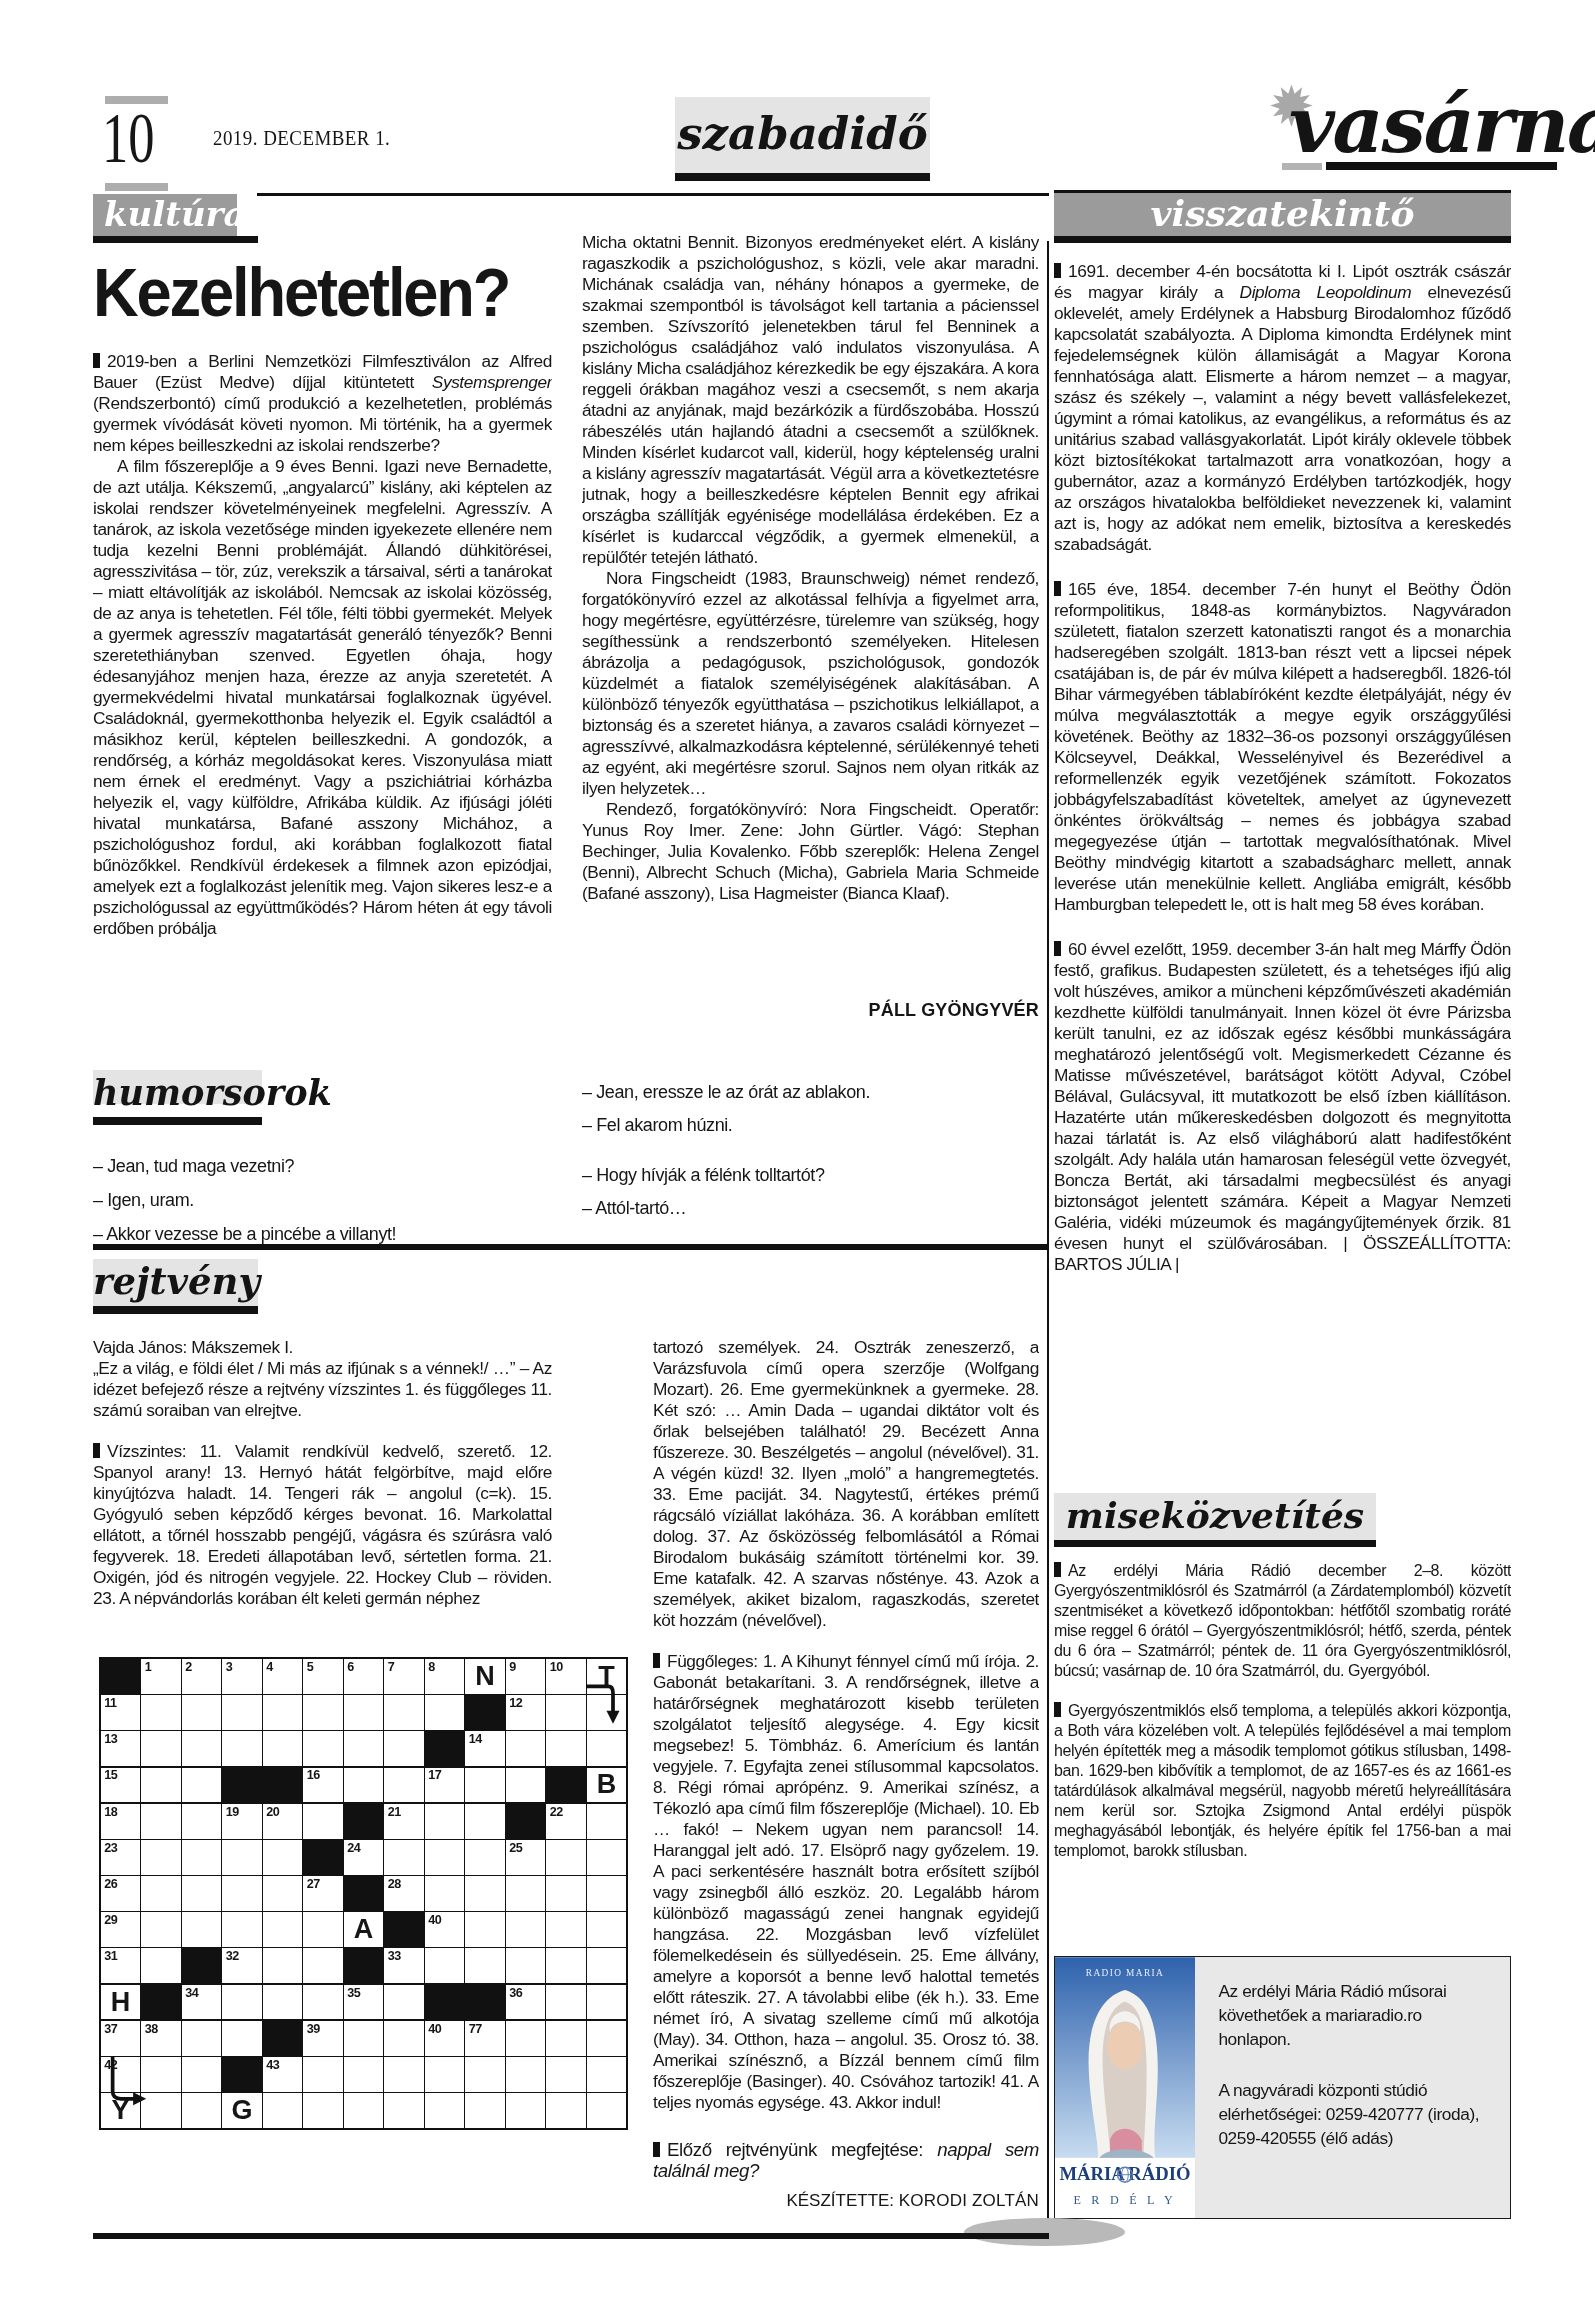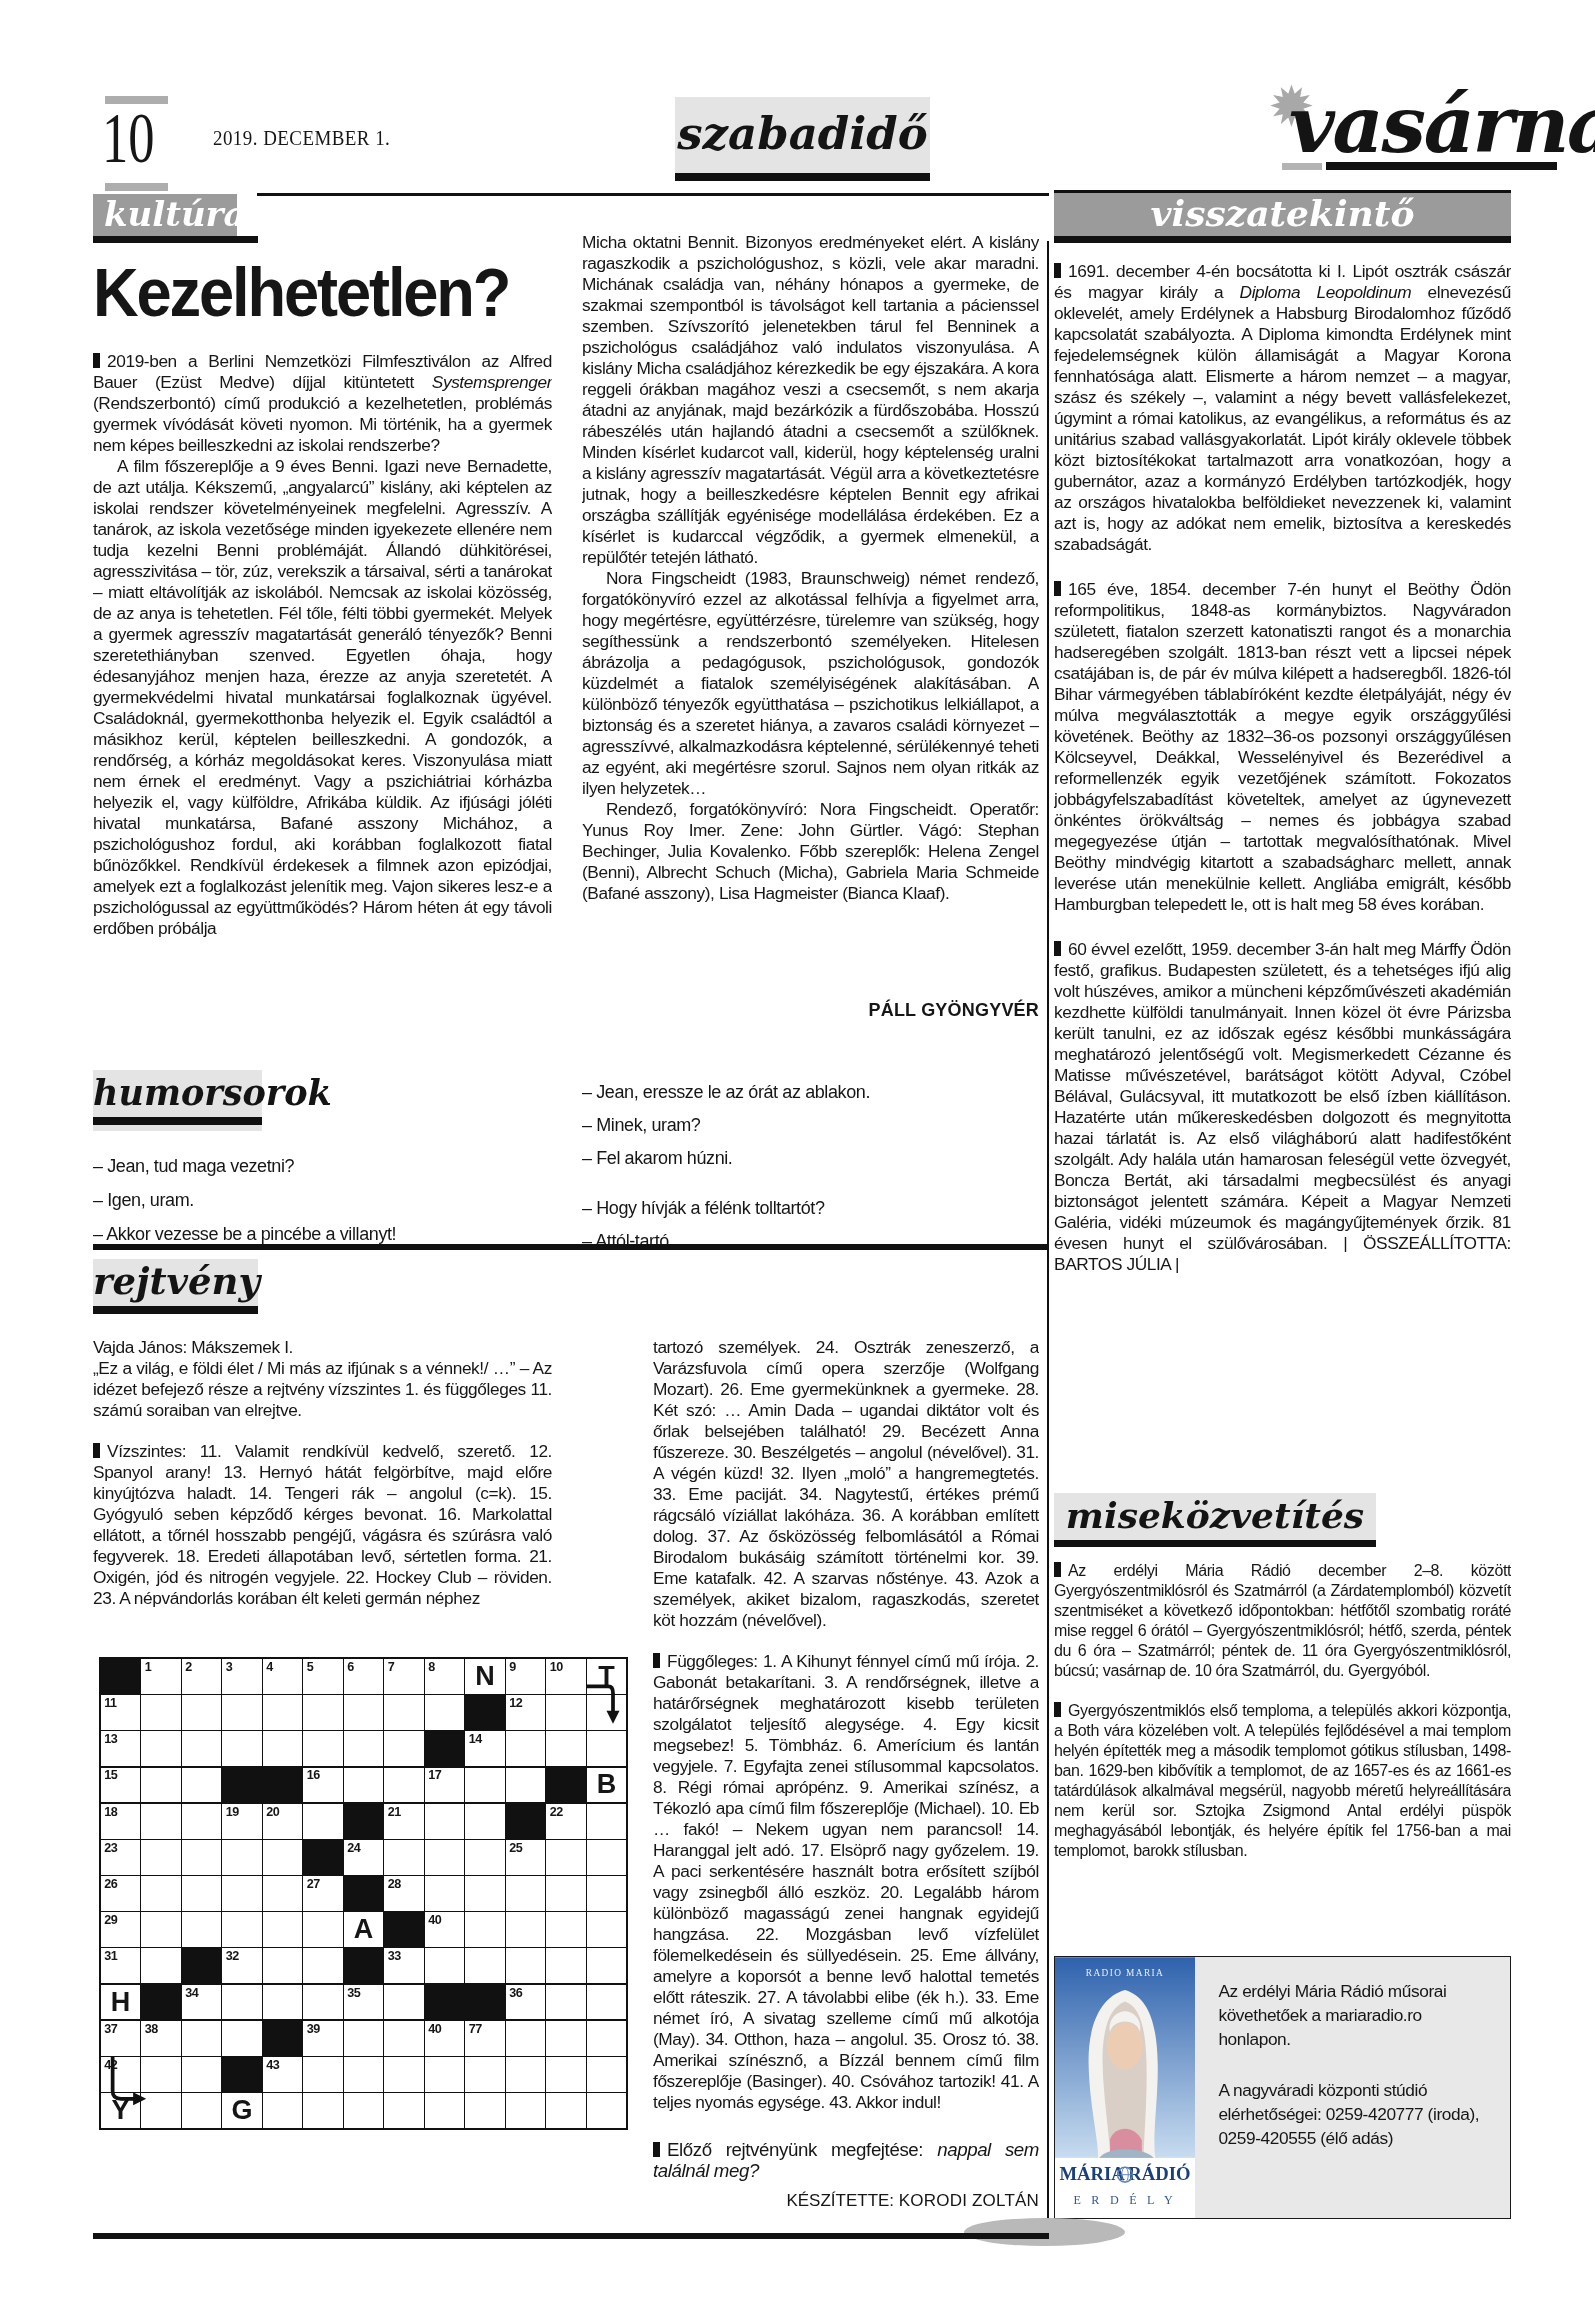--- a/index.html
+++ b/index.html
@@ -74,31 +74,30 @@
     <p class="ind">Rendező, forgatókönyvíró: Nora Fingscheidt. Operatőr: Yunus Roy Imer. Zene: John Gürtler. Vágó: Stephan Bechinger, Julia Kovalenko. Főbb szereplők: Helena Zengel (Benni), Albrecht Schuch (Micha), Gabriela Maria Schmeide (Bafané asszony), Lisa Hagmeister (Bianca Klaaf).</p>
   </div>
   <div class="abs byline" style="left:582px;top:1000px;width:457px;">PÁLL GYÖNGYVÉR</div>
 
   <div class="abs body" style="left:1054px;top:261px;width:457px;height:1215px;overflow:hidden;">
     <p><span class="mk"></span><span><span class="b">1691. december 4-én </span><span>bocsátotta ki </span><span class="b">I. Lipót </span><span>osztrák császár és magyar király a </span><span class="i">Diploma Leopoldinum</span><span> elnevezésű oklevelét, amely Erdélynek a Habsburg Birodalomhoz fűződő kapcsolatát szabályozta. A Diploma kimondta Erdélynek mint fejedelemségnek külön államiságát a Magyar Korona fennhatósága alatt. Elismerte a három nemzet – a magyar, szász és székely –, valamint a négy bevett vallásfelekezet, úgymint a római katolikus, az evangélikus, a református és az unitárius szabad vallásgyakorlatát. Lipót király oklevele többek közt biztosítékokat tartalmazott arra vonatkozóan, hogy a gubernátor, azaz a kormányzó Erdélyben tartózkodjék, hogy az országos hivatalokba belföldieket nevezzenek ki, valamint azt is, hogy az adókat nem emelik, biztosítva a kereskedés szabadságát.</span></span></p>
     <p style="margin-top:24px;"><span class="mk"></span><span><span class="b">165 éve, 1854. december 7-én hunyt el Beöthy Ödön </span><span>reformpolitikus, 1848-as kormánybiztos. Nagyváradon született, fiatalon szerzett katonatiszti rangot és a monarchia hadseregében szolgált. 1813-ban részt vett a lipcsei népek csatájában is, de pár év múlva kilépett a hadseregből. 1826-tól Bihar vármegyében táblabíróként kezdte életpályáját, négy év múlva megválasztották a megye egyik országgyűlési követének. Beöthy az 1832–36-os pozsonyi országgyűlésen Kölcseyvel, Deákkal, Wesselényivel és Bezerédivel a reformellenzék egyik vezetőjének számított. Fokozatos jobbágyfelszabadítást követeltek, amelyet az úgynevezett önkéntes örökváltság – nemes és jobbágya szabad megegyezése útján – tartottak megvalósíthatónak. Mivel Beöthy mindvégig kitartott a szabadságharc mellett, annak leverése után menekülnie kellett. Angliába emigrált, később Hamburgban telepedett le, ott is halt meg 58 éves korában.</span></span></p>
     <p style="margin-top:24px;"><span class="mk"></span><span><span class="b">60 évvel ezelőtt, 1959. december 3-án halt meg Márffy Ödön festő, grafikus. </span><span>Budapesten született, és a tehetséges ifjú alig volt húszéves, amikor a müncheni képzőművészeti akadémián kezdhette külföldi tanulmányait. Innen közel öt évre Párizsba került tanulni, ez az időszak egész későbbi munkásságára meghatározó jelentőségű volt. Megismerkedett Cézanne és Matisse művészetével, barátságot kötött Adyval, Czóbel Bélával, Gulácsyval, itt mutatkozott be első ízben kiállításon. Hazatérte után műkereskedésben dolgozott és megnyitotta hazai tárlatát is. Az első világháború alatt hadifestőként szolgált. Ady halála után hamarosan feleségül vette özvegyét, Boncza Bertát, aki társadalmi megbecsülést és anyagi biztonságot jelentett számára. Képeit a Magyar Nemzeti Galéria, vidéki múzeumok és magángyűjtemények őrzik. 81 évesen hunyt el szülővárosában. | ÖSSZEÁLLÍTOTTA: </span><span class="b">BARTOS JÚLIA</span><span> |</span></span></p>
   </div>
 
-  <div class="sechead boxlight" style="left:93px;top:1070px;width:169px;height:61px;font-size:35px;line-height:45px;text-align:center;">humorsorok</div>
+  <div class="sechead boxlight" style="left:93px;top:1070px;width:169px;height:34px;font-size:35px;line-height:45px;text-align:center;">humorsorok</div>
   <div class="bar" style="left:93px;top:1117px;width:169px;height:7.5px;"></div>
 
   <div class="abs jokes" style="left:93px;top:1149px;width:459px;font-size:18px;line-height:34px;letter-spacing:-0.4px;">
     <div>– Jean, tud maga vezetni?</div>
     <div>– Igen, uram.</div>
     <div>– Akkor vezesse be a pincébe a villanyt!</div>
   </div>
   <div class="abs jokes" style="left:582px;top:1076px;width:457px;font-size:18px;line-height:33px;letter-spacing:-0.4px;">
     <div>– Jean, eressze le az órát az ablakon.</div>
-    <div>– Minek, uram?</div>
     <div>– Fel akarom húzni.</div>
     <div style="margin-top:17px;">– Hogy hívják a félénk tolltartót?</div>
     <div>– Attól-tartó…</div>
   </div>
 
   <div class="bar" style="left:93px;top:1244px;width:956px;height:6px;"></div>
 
   <div class="sechead boxlight" style="left:93px;top:1259px;width:165px;height:47px;font-size:37px;line-height:44px;text-align:center;">rejtvény</div>
   <div class="bar" style="left:93px;top:1306px;width:165px;height:7.5px;"></div>
 

